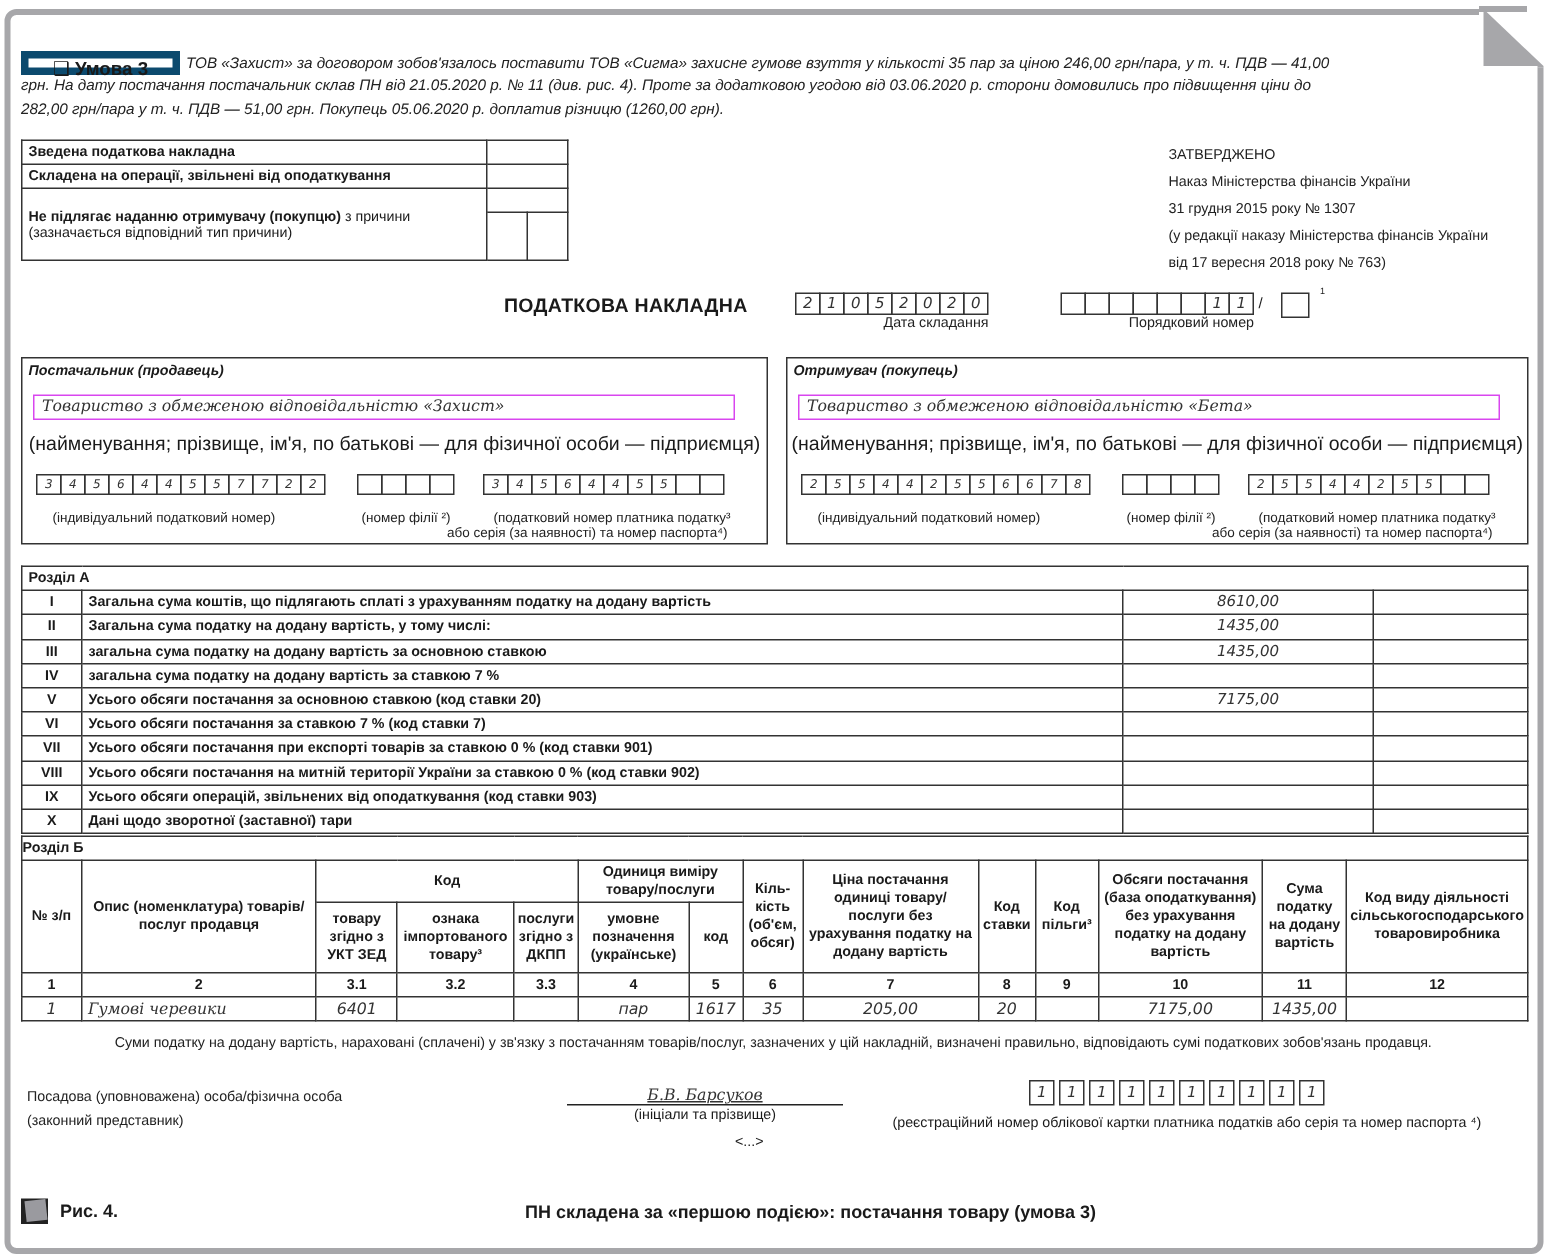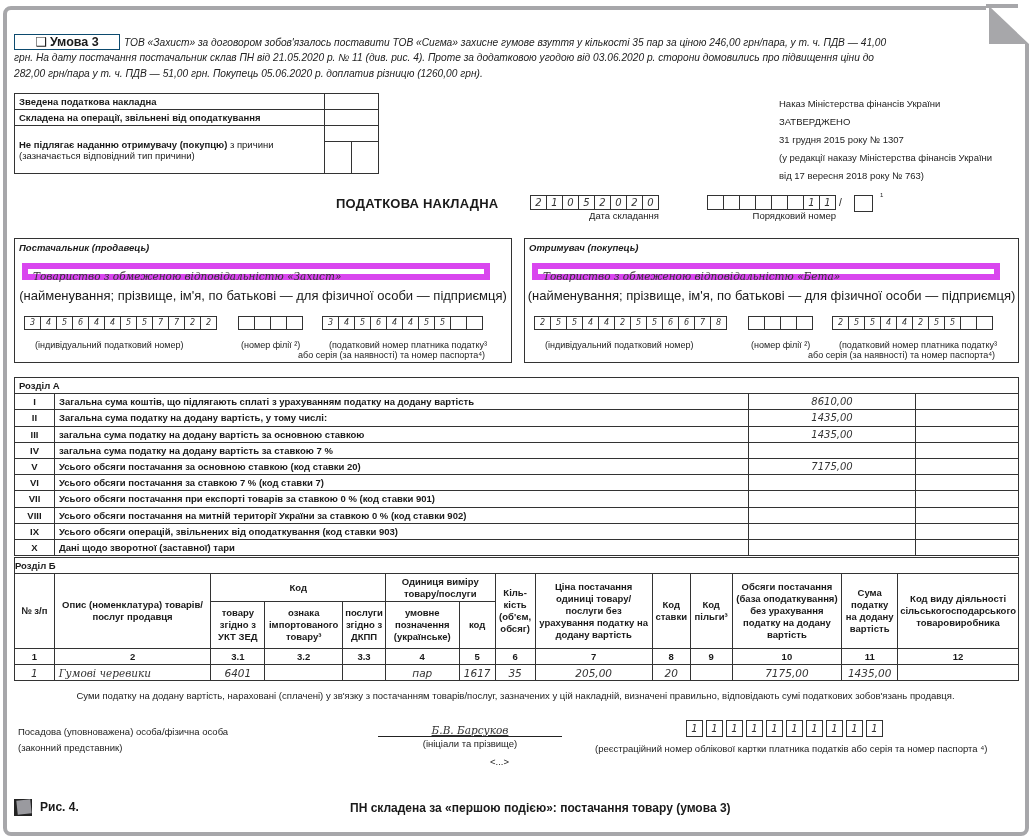--- a/index.html
+++ b/index.html
@@ -12,21 +12,21 @@
   }
   .corner {
     position: absolute; right: 0; top: 0; width: 45px; height: 45px;
   }
   .abs { position: absolute; }
   .hand { font-family: "DejaVu Sans", sans-serif; font-style: italic; color: #333; }
   .hand-i { font-family: "DejaVu Serif", serif; font-style: italic; color: #333; }
 
   
   .cond-box {
-    left: 14px; top: 34px; width: 106px; height: 16px; border: 1px solid #0c4a6e;
+    left: 14px; top: 34px; width: 106px; height: 16px; border: 5px solid #0c4a6e;
     font-weight: bold; font-size: 12.5px; text-align: center; line-height: 14px;
   }
   .cond-text {
     left: 14px; top: 35px; width: 890px; font-size: 10.2px; font-style: italic; line-height: 15.3px; color: #222;
     text-indent: 110px;
   }
 
   
   table { border-collapse: collapse; }
   .tl-table { left: 14px; top: 93px; width: 365px; border-radius: 28px; }
@@ -42,21 +42,21 @@
     font-size: 10px; text-align: center; line-height: 13px;
   }
   .caption { font-size: 9.5px; text-align: right; color: #222; }
 
   
   .party {
     border: 1px solid #333; width: 498px; height: 125px; top: 238px;
   }
   .party-title { position: absolute; left: 4px; top: 3px; font-size: 9.5px; font-weight: bold; font-style: italic; }
   .party-name {
-    position: absolute; left: 7px; top: 24px; width: 468px; height: 17px; border: 6px solid #d946ef;
+    position: absolute; left: 7px; top: 24px; width: 468px; height: 17px; border: 1px solid #d946ef;
     font-size: 10.5px; padding-left: 5px; line-height: 15px;
   }
   .party-note { position: absolute; left: 0; width: 100%; top: 49px; font-size: 13px; text-align: center; }
   .small-cells { display: flex; position: absolute; top: 77px; }
   .small-cells span {
     display: inline-block; width: 17px; height: 14px; border: 1px solid #333; margin-left: -1px;
     font-size: 8px; text-align: center; line-height: 12px;
   }
   .lbl { position: absolute; font-size: 9px; color: #222; }
 
@@ -123,22 +123,22 @@
     <td colspan="2" style="height:16px;"></td>
   </tr>
   <tr>
     <td style="height:32px;width:27px;"></td>
     <td style="width:27px;"></td>
   </tr>
 </tbody>
   </table>
 
 <div class="abs approved">
+  <div>ЗАТВЕРДЖЕНО</div>
   <div>Наказ Міністерства фінансів України</div>
-  <div>ЗАТВЕРДЖЕНО</div>
   <div>31 грудня 2015 року № 1307</div>
   <div>(у редакції наказу Міністерства фінансів України</div>
   <div>від 17 вересня  2018 року № 763)</div>
 </div>
 
 <div class="abs title-main">ПОДАТКОВА НАКЛАДНА</div>
 <div class="abs" style="left:531px;top:195px;">
   <div class="cells hand">
     <span>2</span>
     <span>1</span>

